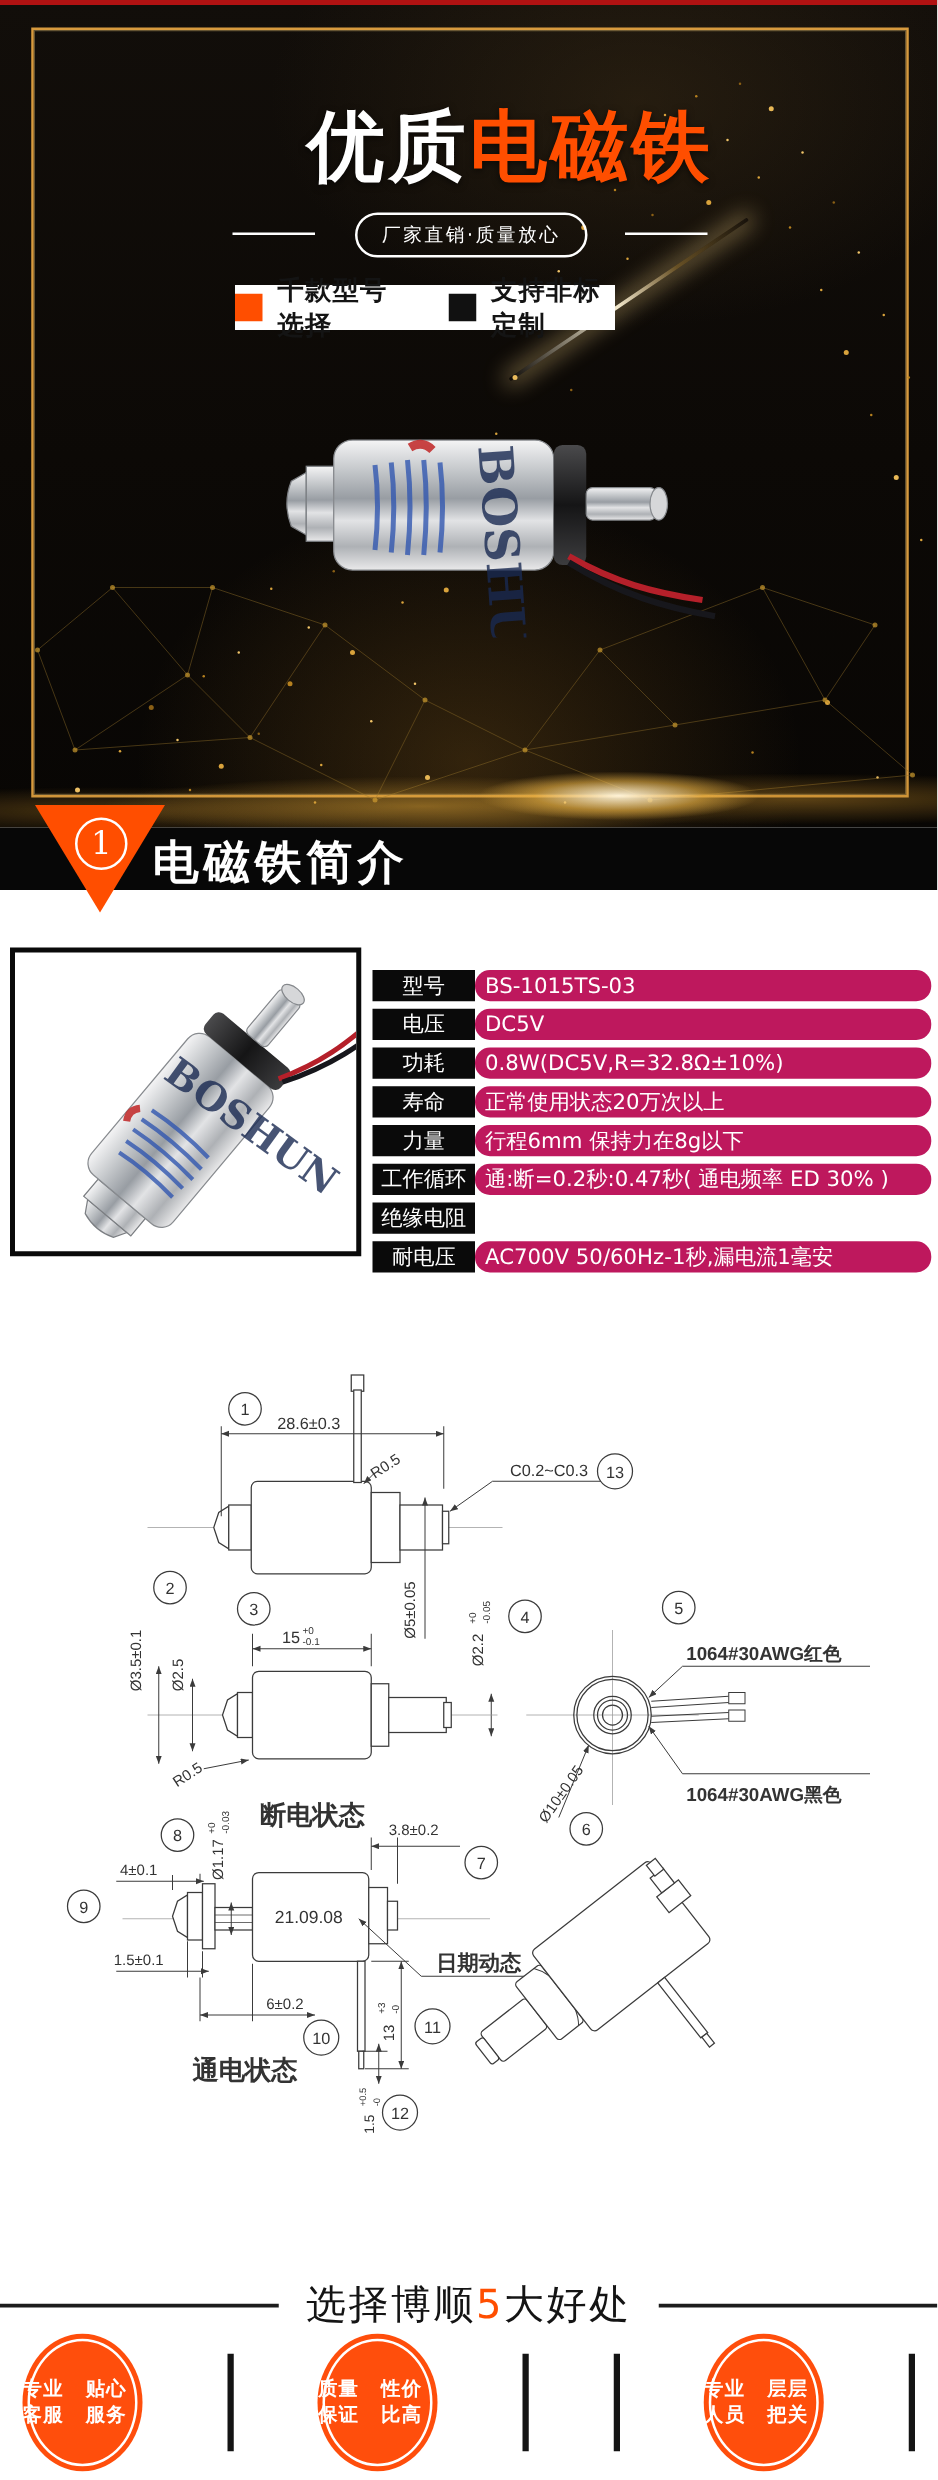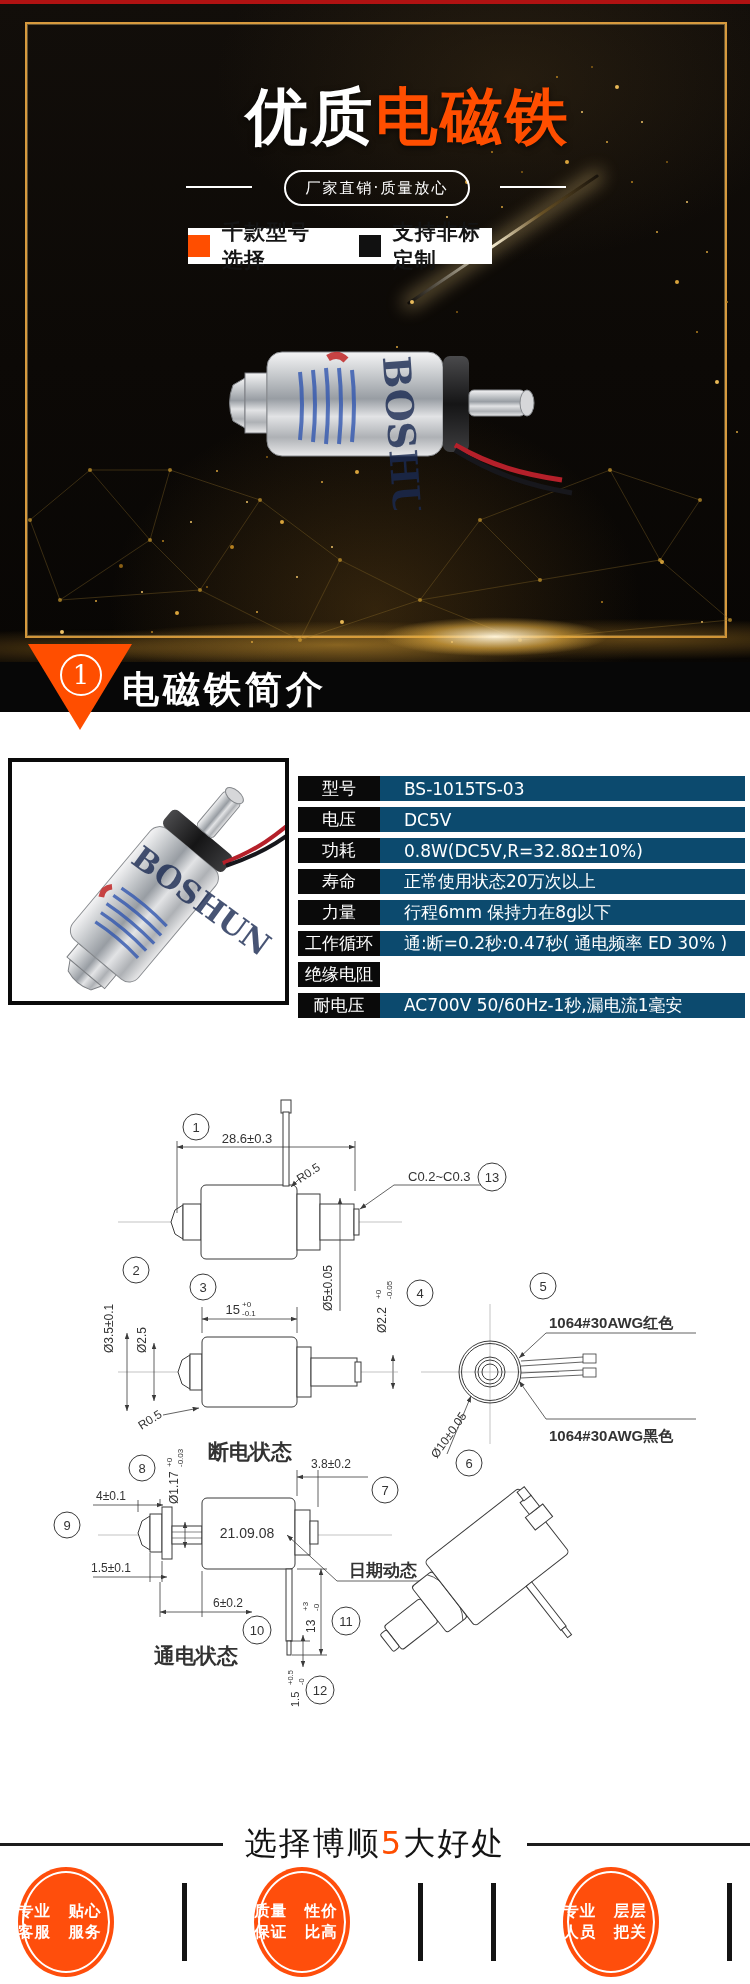--- a/index.html
+++ b/index.html
@@ -64,21 +64,21 @@
   .tri{position:absolute;left:28px;top:-18px;width:0;height:0;
     border-left:52px solid transparent;border-right:52px solid transparent;border-top:86px solid #ff4e00;}
   .tri-circle{position:absolute;left:60px;top:-8px;width:38px;height:38px;border:2px solid #fff;
     border-radius:50%;color:#fff;font-size:26px;text-align:center;line-height:38px;font-family:"DejaVu Serif",serif;}
   .section-title{position:absolute;left:122px;top:3px;color:#fff;font-size:37px;font-weight:bold;letter-spacing:4px;}
   
   .photo-box{position:absolute;left:8px;top:758px;width:273px;height:239px;border:4px solid #0a0a0a;background:#fff;overflow:hidden;}
   .spec-table{position:absolute;left:298px;top:760px;width:447px;display:flex;flex-direction:column;gap:6px;margin-top:16px;}
   .spec-row{display:flex;height:25px;}
   .spec-label{width:82px;background:#0a0a0a;color:#fff;font-size:17px;display:flex;align-items:center;justify-content:center;flex:0 0 auto;}
-  .spec-value{flex:1;background:#0c4a6e;color:#fff;font-size:17px;display:flex;align-items:center;padding-left:24px;white-space:nowrap;overflow:hidden;}
+  .spec-value{flex:1;background:#be185d;color:#fff;font-size:17px;display:flex;align-items:center;padding-left:8px;white-space:nowrap;overflow:hidden;border-radius:12px;}
   
   .drawing{position:absolute;left:0;top:1055px;}
   .drawing text{font-family:"Liberation Sans","DejaVu Sans",sans-serif;fill:#333;}
   .cad-cn{font-family:"DejaVu Serif","Liberation Serif",serif;font-weight:bold;fill:#111;}
   
   .benefit-head{position:absolute;left:0;top:1822px;width:750px;display:flex;align-items:center;justify-content:center;gap:22px;}
   .benefit-head .line{width:228px;height:3px;background:#1c1c1c;}
   .benefit-head .txt{font-size:32px;color:#141414;letter-spacing:2px;white-space:nowrap;}
   .benefit-head .num{color:#ff4e00;}
   .badges{position:absolute;left:18px;top:1866px;width:714px;height:112px;display:flex;align-items:center;justify-content:space-between;}

